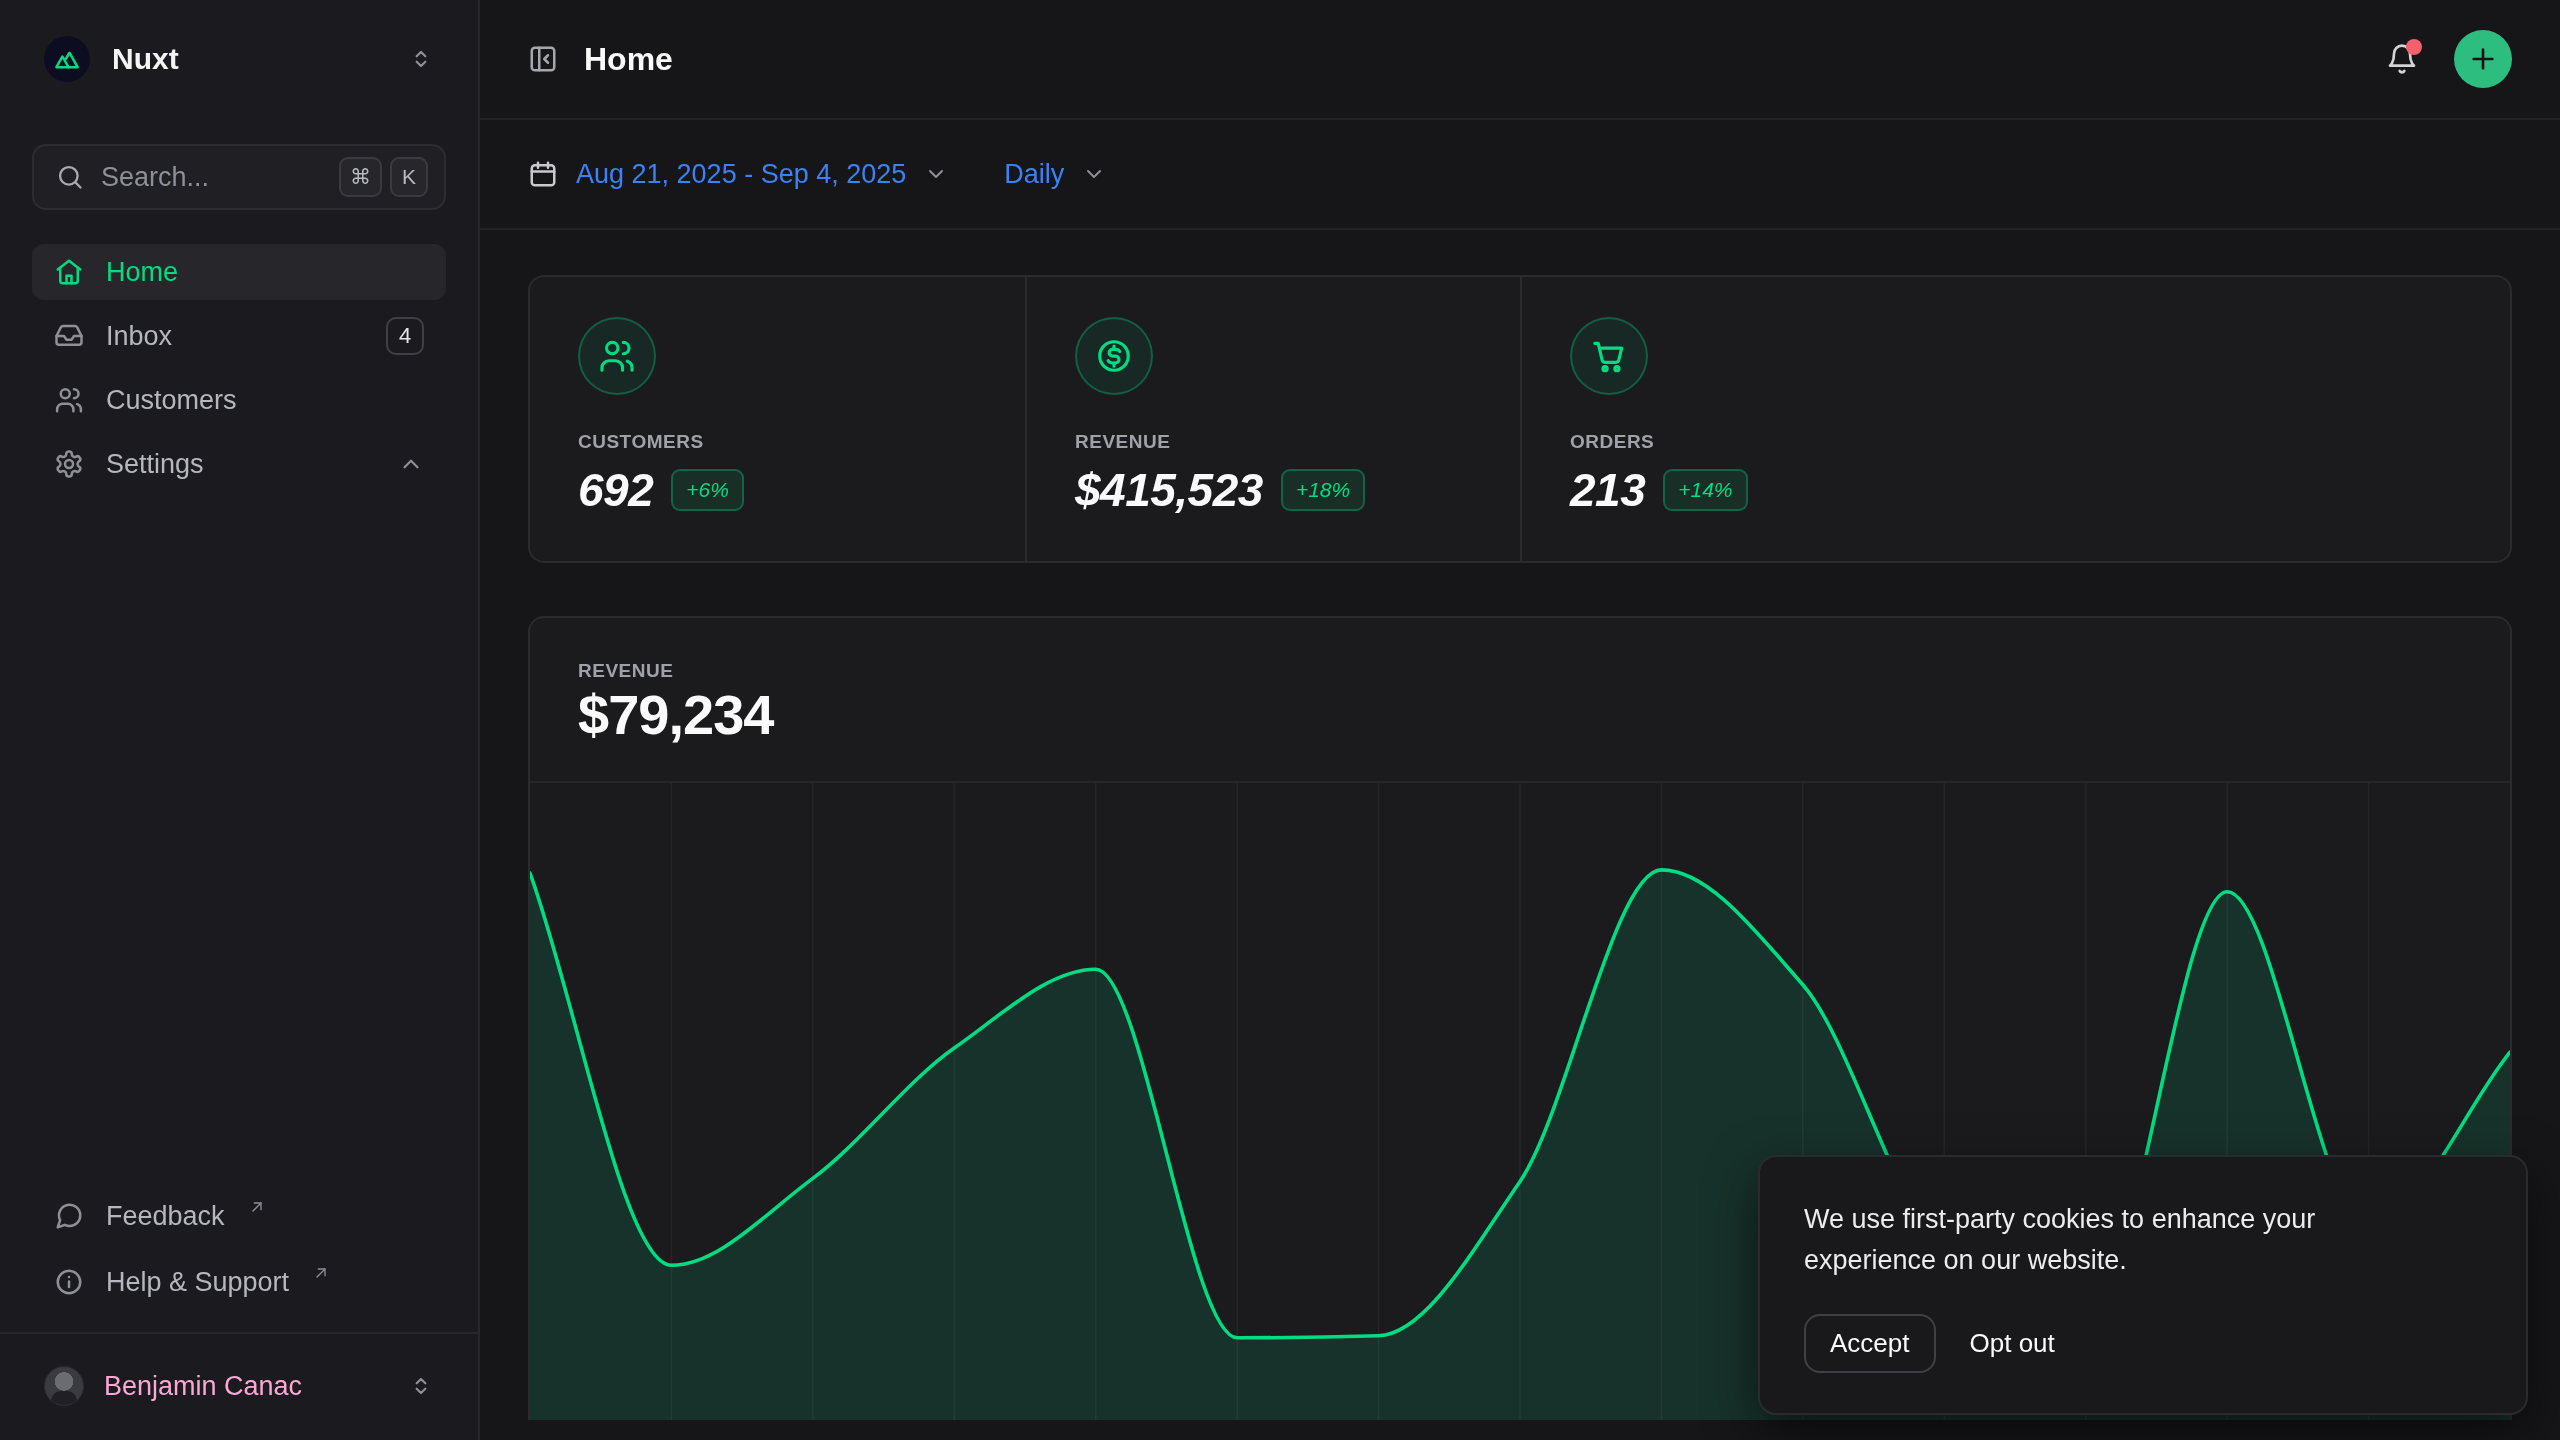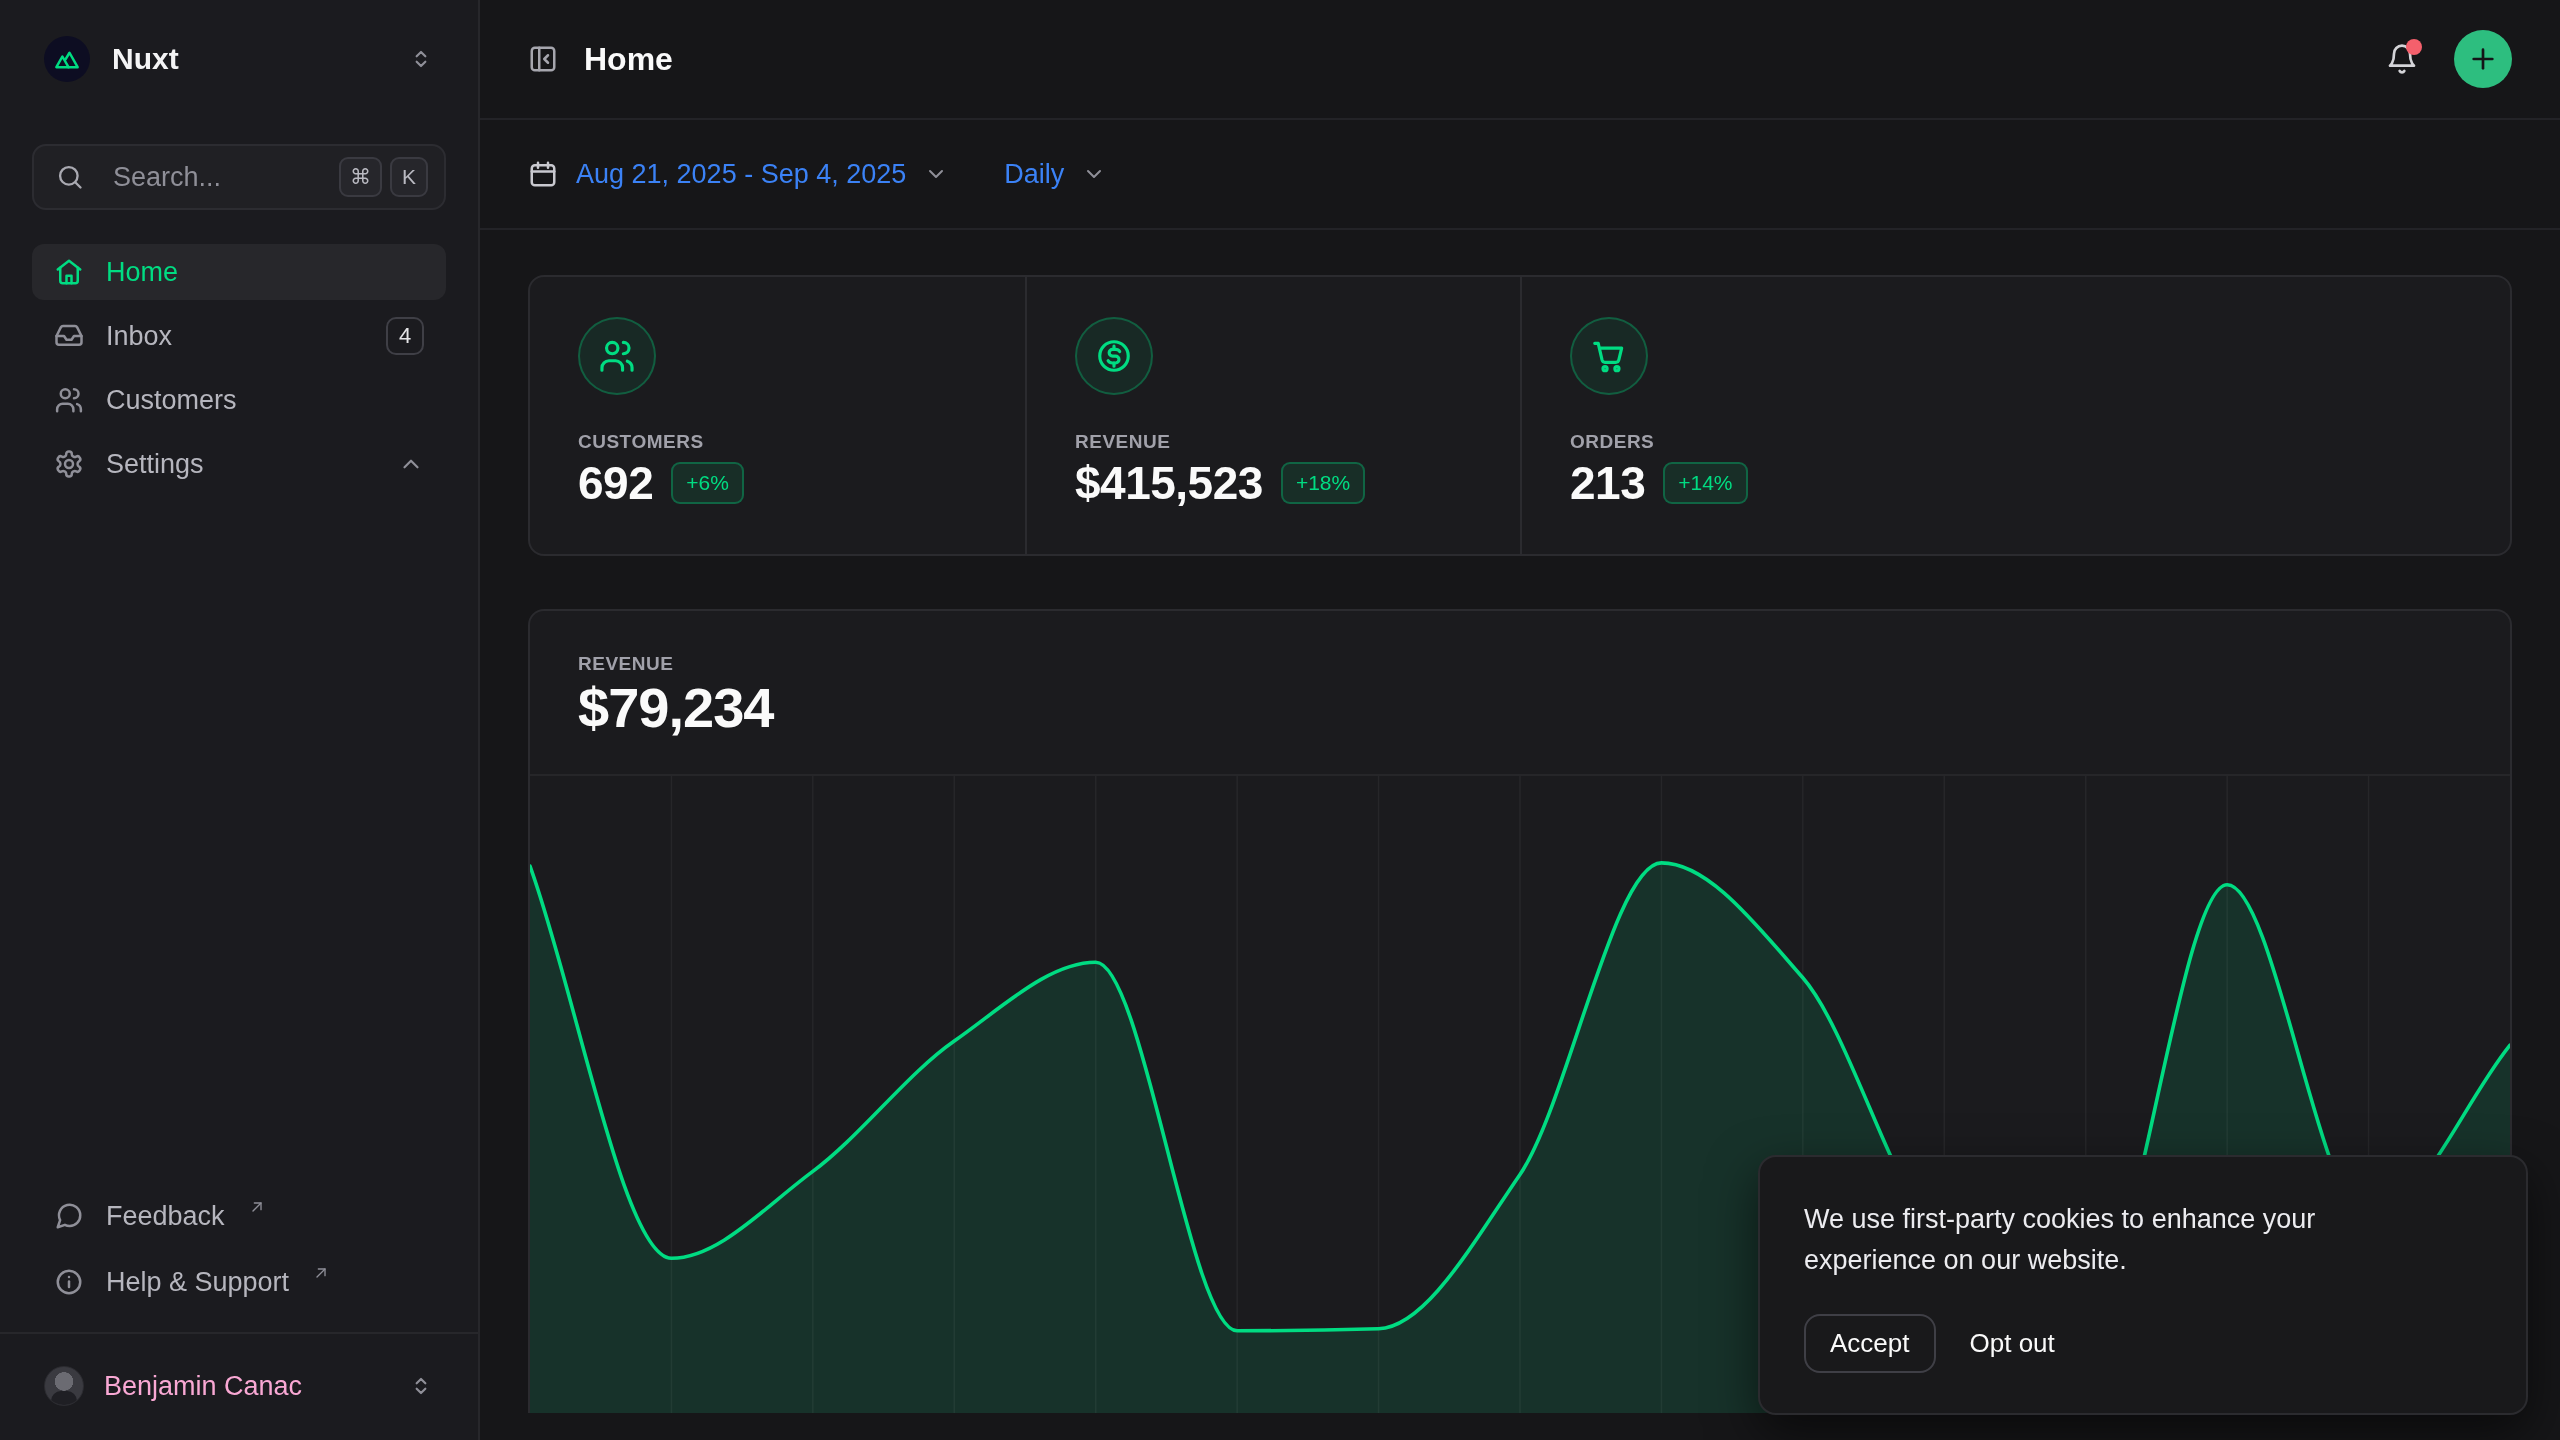--- a/index.html
+++ b/index.html
@@ -13,21 +13,21 @@
     width:480px; min-width:480px; height:1440px; background:#1b1b1f;
     border-right:2px solid #27272b; display:flex; flex-direction:column;
     padding:28px 32px 24px 32px;
   }
   .ws-row { display:flex; align-items:center; gap:22px; padding:8px 12px; border-radius:12px; cursor:pointer; }
   .ws-logo { width:46px; height:46px; border-radius:50%; background:#0d0d22; display:flex; align-items:center; justify-content:center; }
   .ws-name { font-size:30px; font-weight:700; color:#f4f4f5; flex:1; }
   .selector-icon { color:#8f8f98; }
   .search-box {
     margin-top:54px; height:66px; border-radius:14px; background:#202024;
-    border:2px solid #2c2c31; display:flex; align-items:center; gap:29px; padding:0 16px 0 22px; cursor:text;
+    border:2px solid #2c2c31; display:flex; align-items:center; gap:17px; padding:0 16px 0 22px; cursor:text;
   }
   .search-box .ph { color:#8f8f98; font-size:27px; flex:1; }
   .kbd-group { display:flex; gap:8px; }
   .kbd {
     min-width:38px; height:40px; padding:0 9px; border-radius:9px; background:#26262b;
     border:2px solid #3a3a41; color:#b9b9c1; font-size:21px; display:flex; align-items:center; justify-content:center;
   }
   .nav { margin-top:34px; display:flex; flex-direction:column; gap:8px; }
   .nav-item {
     height:56px; border-radius:12px; display:flex; align-items:center; gap:22px;
@@ -78,21 +78,21 @@
   .card { background:#1b1b1e; border:2px solid #2b2b2f; border-radius:16px; }
   .stats-grid { display:grid; grid-template-columns:1fr 1fr 1fr 1fr; }
   .stat-cell { padding:40px 48px 44px 48px; border-left:2px solid #2b2b2f; }
   .stat-cell:first-child { border-left:none; }
   .stat-icon-wrap {
     width:78px; height:78px; border-radius:50%; background:rgba(0,220,130,0.08);
     border:2px solid rgba(0,220,130,0.30); color:#00dc82;
     display:flex; align-items:center; justify-content:center;
   }
   .stat-label { margin-top:36px; font-size:19px; font-weight:600; letter-spacing:.5px; color:#a1a1aa; }
-  .stat-value-row { margin-top:3px; display:flex; align-items:center; gap:18px; }
+  .stat-value-row { margin-top:10px; display:flex; align-items:center; gap:18px;font-style:italic; }
   .stat-value { font-size:46px; font-weight:700; color:#fafafa; letter-spacing:-0.5px; }
   .delta-badge {
     font-size:21px; font-weight:500; color:#00dc82; background:rgba(0,220,130,0.10);
     border:2px solid rgba(0,220,130,0.32); border-radius:9px; padding:7px 13px;
   }
   .chart-card { margin-top:53px; overflow:hidden; border-bottom:none; border-bottom-left-radius:0; border-bottom-right-radius:0; }
   .chart-head { padding:42px 48px 34px 48px; }
   .chart-label { font-size:19px; font-weight:600; letter-spacing:.5px; color:#a1a1aa; }
   .chart-value { margin-top:0; font-size:56px; font-weight:700; color:#fafafa; letter-spacing:-1px; }
   .chart-area { border-top:2px solid rgba(255,255,255,0.05); }

